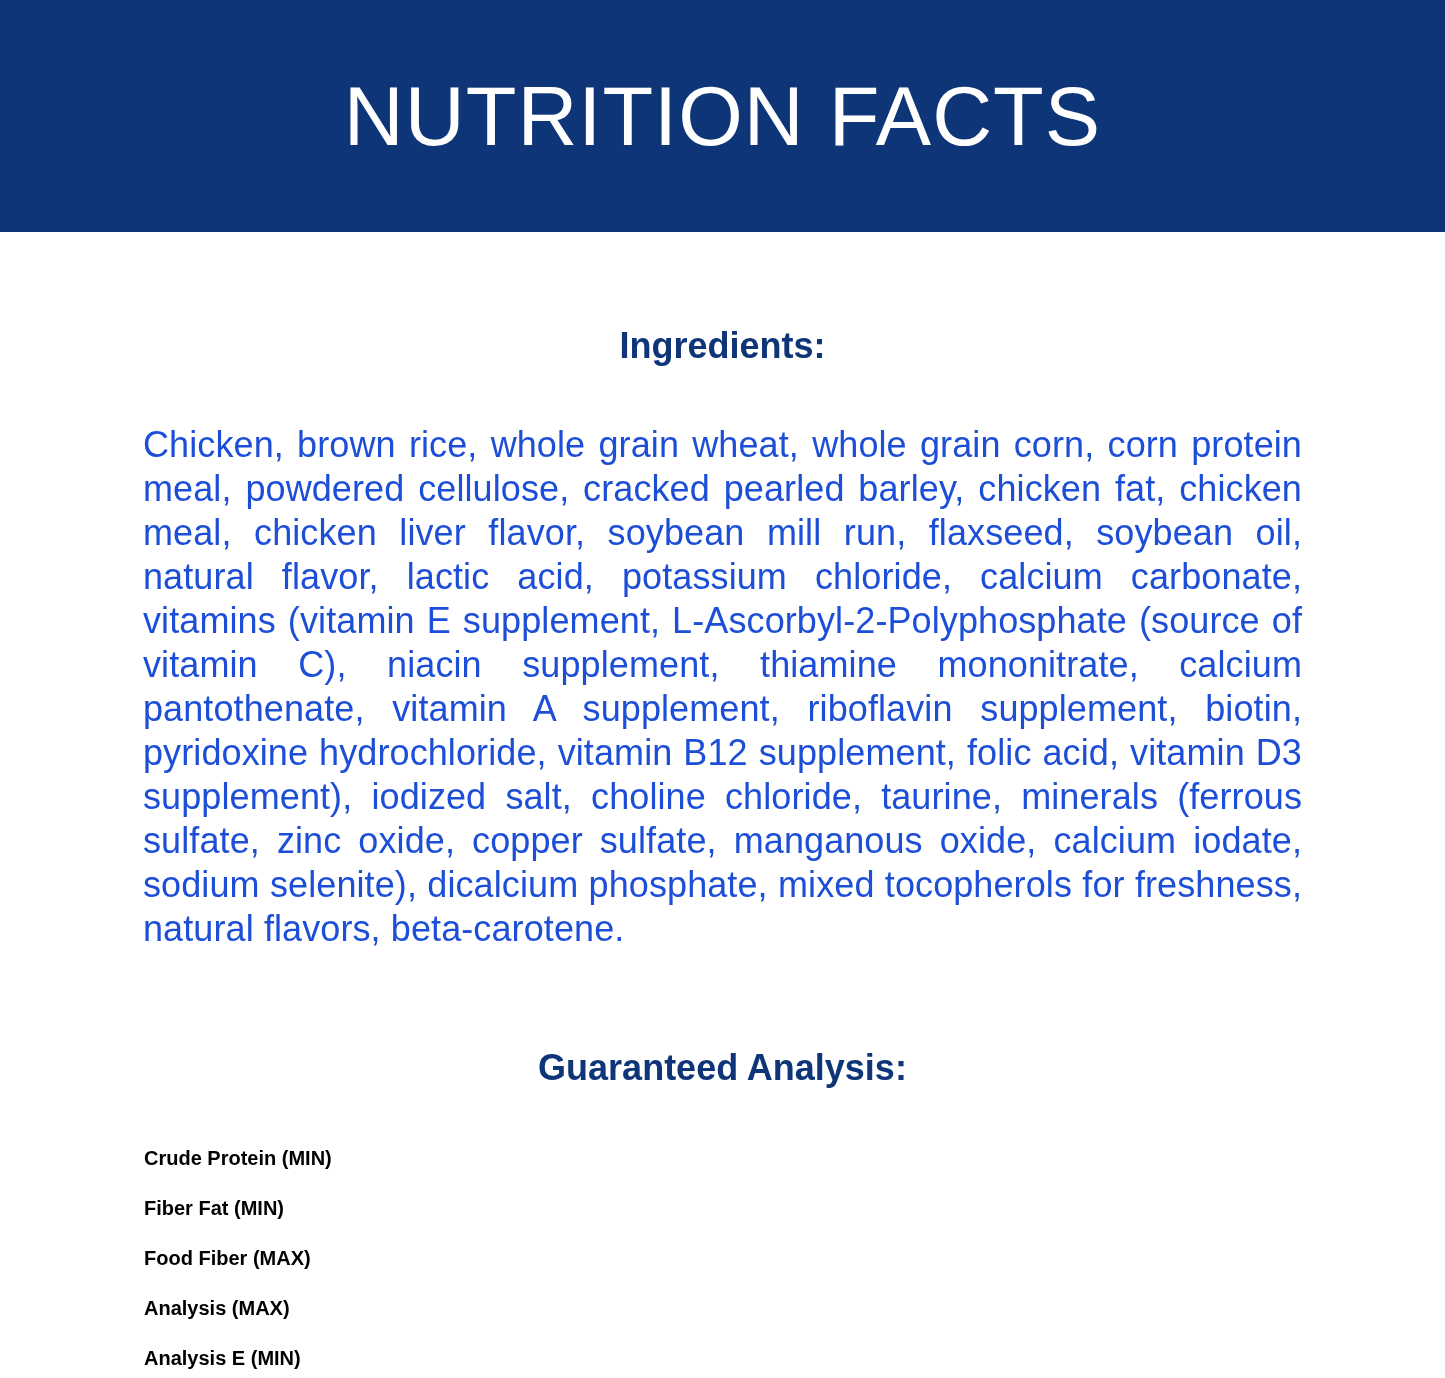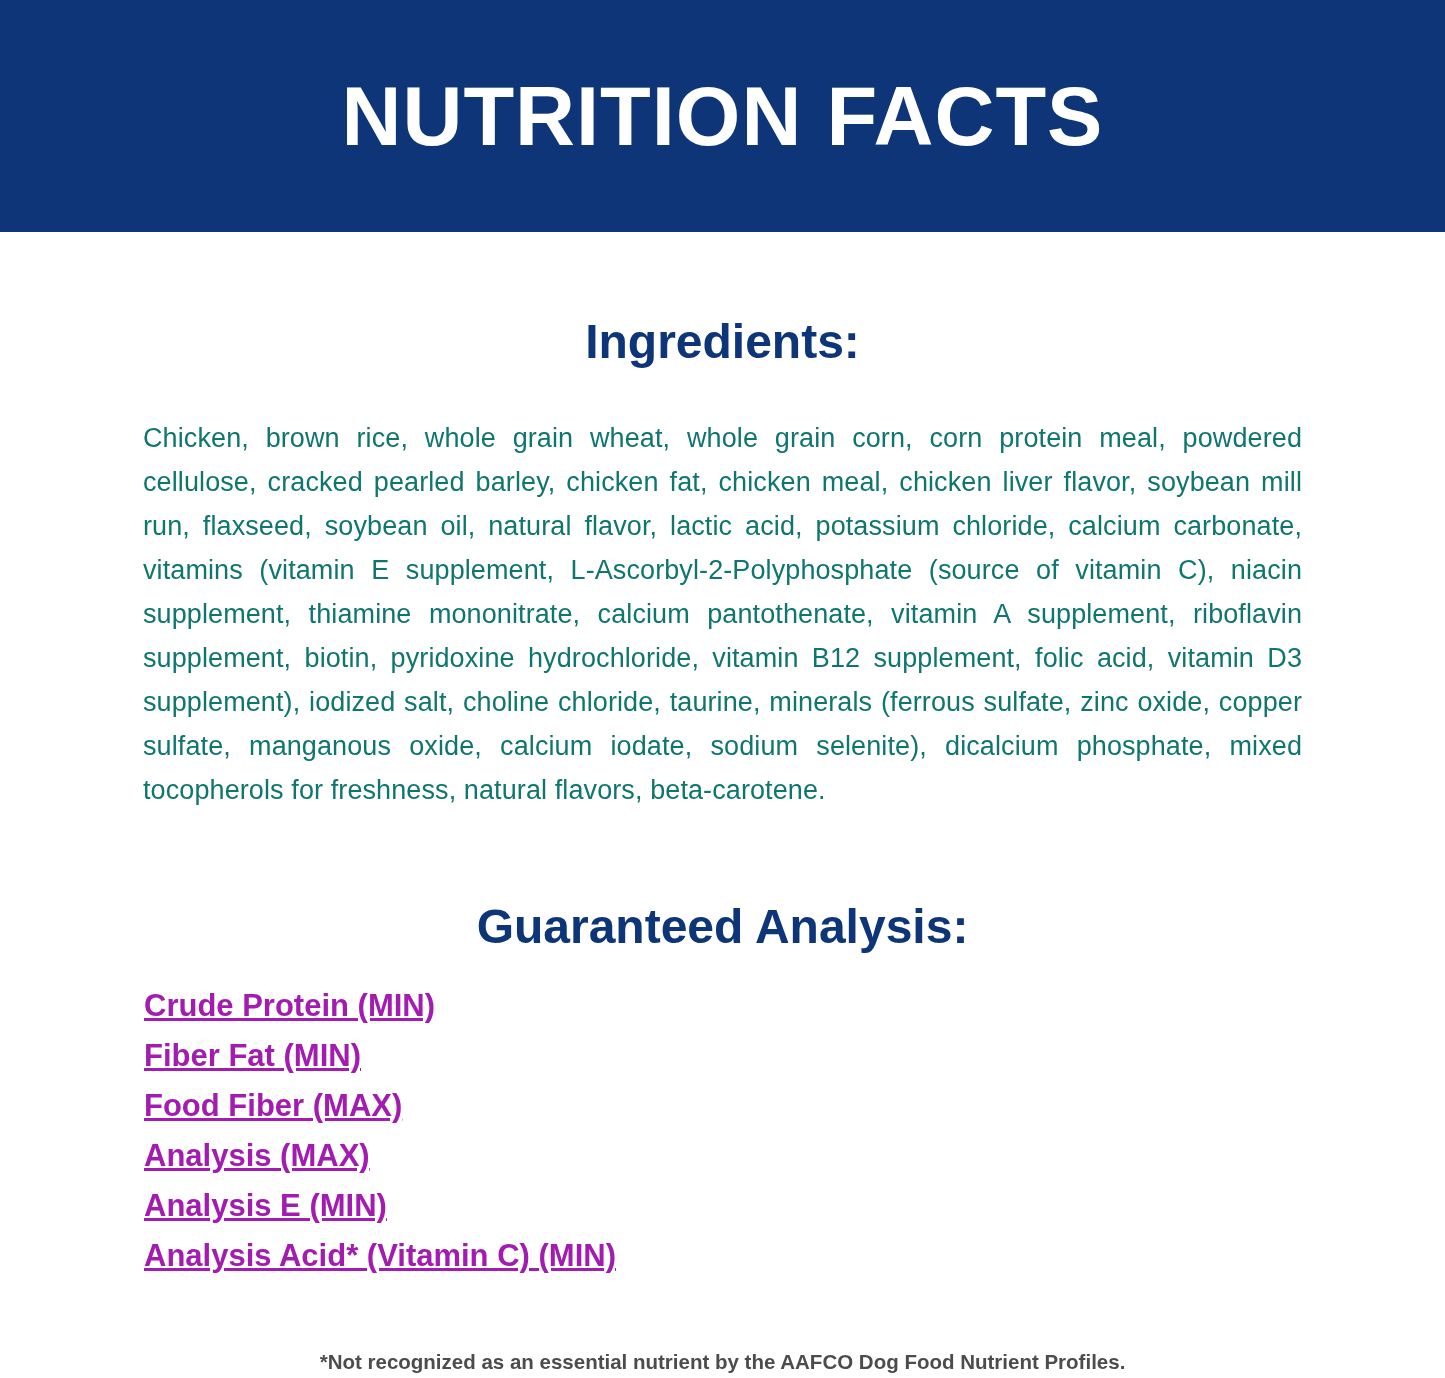--- a/index.html
+++ b/index.html
@@ -24,66 +24,65 @@
     width: 100%;
     height: 232px;
     background: #0d3577;
     display: flex;
     align-items: center;
     justify-content: center;
   }
   .header-title {
     color: #ffffff;
     font-size: 83px;
-    font-weight: bold;
+    font-weight: normal;
     letter-spacing: 1px;
     line-height: 1;
     text-align: center;
   }
   .content {
     padding: 0 143px;
     box-sizing: border-box;
   }
   .section-heading {
     color: #0d3577;
-    font-size: 48px;
+    font-size: 36px;
     font-weight: bold;
     text-align: center;
-    margin: 0;
+    margin: 11px;
   }
   #ingredients-heading {
     padding-top: 82px;
     padding-bottom: 20px;
   }
   .ingredients-body {
-    font-size: 27px;
+    font-size: 36px;
     line-height: 44px;
     text-align: justify;
-    color: #0f766e;
+    color: #1d4ed8;
     letter-spacing: 0.1px;
   }
   #analysis-heading {
     padding-top: 60px;
     padding-bottom: 26px;
   }
   .ga-table {
     width: 100%;
     border-collapse: collapse;
   }
   .ga-row {
     height: 50px;
   }
   .ga-label {
-    font-size: 31px;
+    font-size: 20px;
     font-weight: bold;
-    color: #a21caf;
+    color: #000000;
     white-space: nowrap;
     vertical-align: bottom;
     padding-bottom: 6px;
-    text-decoration: underline;
   }
   .ga-dots {
     width: 100%;
     vertical-align: bottom;
     padding: 0 6px 12px 6px;
     overflow: hidden;
   }
   .dots-line {
     display: block;
     width: 100%;

